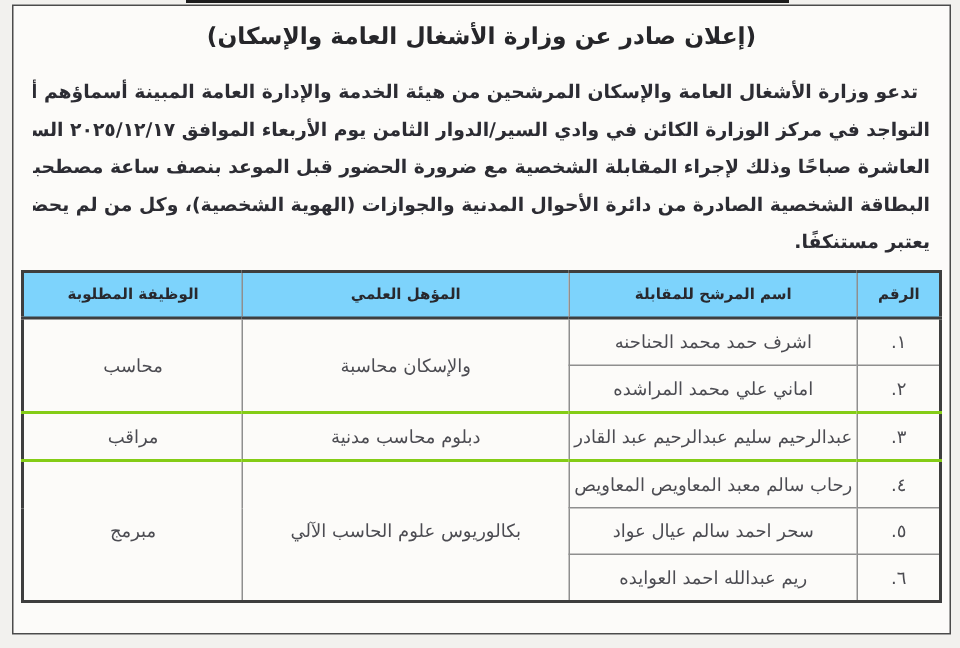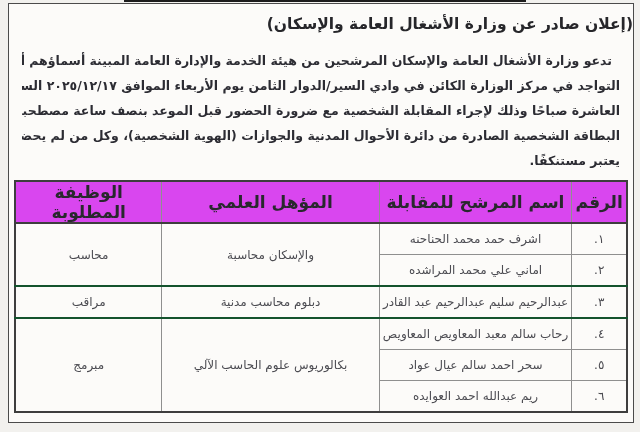--- a/index.html
+++ b/index.html
@@ -15,20 +15,21 @@
   }
   .page {
     position:absolute; left:8px; top:3px;
     width:626px; height:420px;
     box-sizing:border-box;
     background:#fcfbf9;
     border:1.5px solid #4b4b4b;
   }
   .title {
     margin-top:9px;
+    text-align:center;
     font-weight:bold;
     font-size:15.5px;
     line-height:23px;
     color:#26262a;
   }
   .paragraph {
     margin:12px 13px 0 13px;
     color:#2c2c33;
     font-weight:bold;
     font-size:12.5px;
@@ -51,35 +52,35 @@
     direction:rtl;
   }
   .tbl th, .tbl td {
     border:1px solid #8f8f8f;
     text-align:center;
     vertical-align:middle;
     overflow:hidden;
     padding:0 3px;
   }
   .tbl thead th {
-    background:#d946ef;
+    background:#7dd3fc;
     font-weight:bold;
-    font-size:17px;
+    font-size:10px;
     color:#28282d;
     height:29px;
     border-top:2px solid #3e3e3e;
     border-bottom:2px solid #3e3e3e;
   }
   .tbl tbody td {
     height:30px;
     font-size:12px;
     font-weight:normal;
     color:#4c4c52;
   }
-  .tbl tbody tr.grp-start td { border-top:2px solid #14532d; }
+  .tbl tbody tr.grp-start td { border-top:2px solid #84cc16; }
 </style>
 </head>
 <body>
 
 <div class="top-rule"></div>
 
 <div class="page" dir="rtl">
 
   <div class="title">
     <div>(إعلان صادر عن وزارة الأشغال العامة والإسكان)</div>

